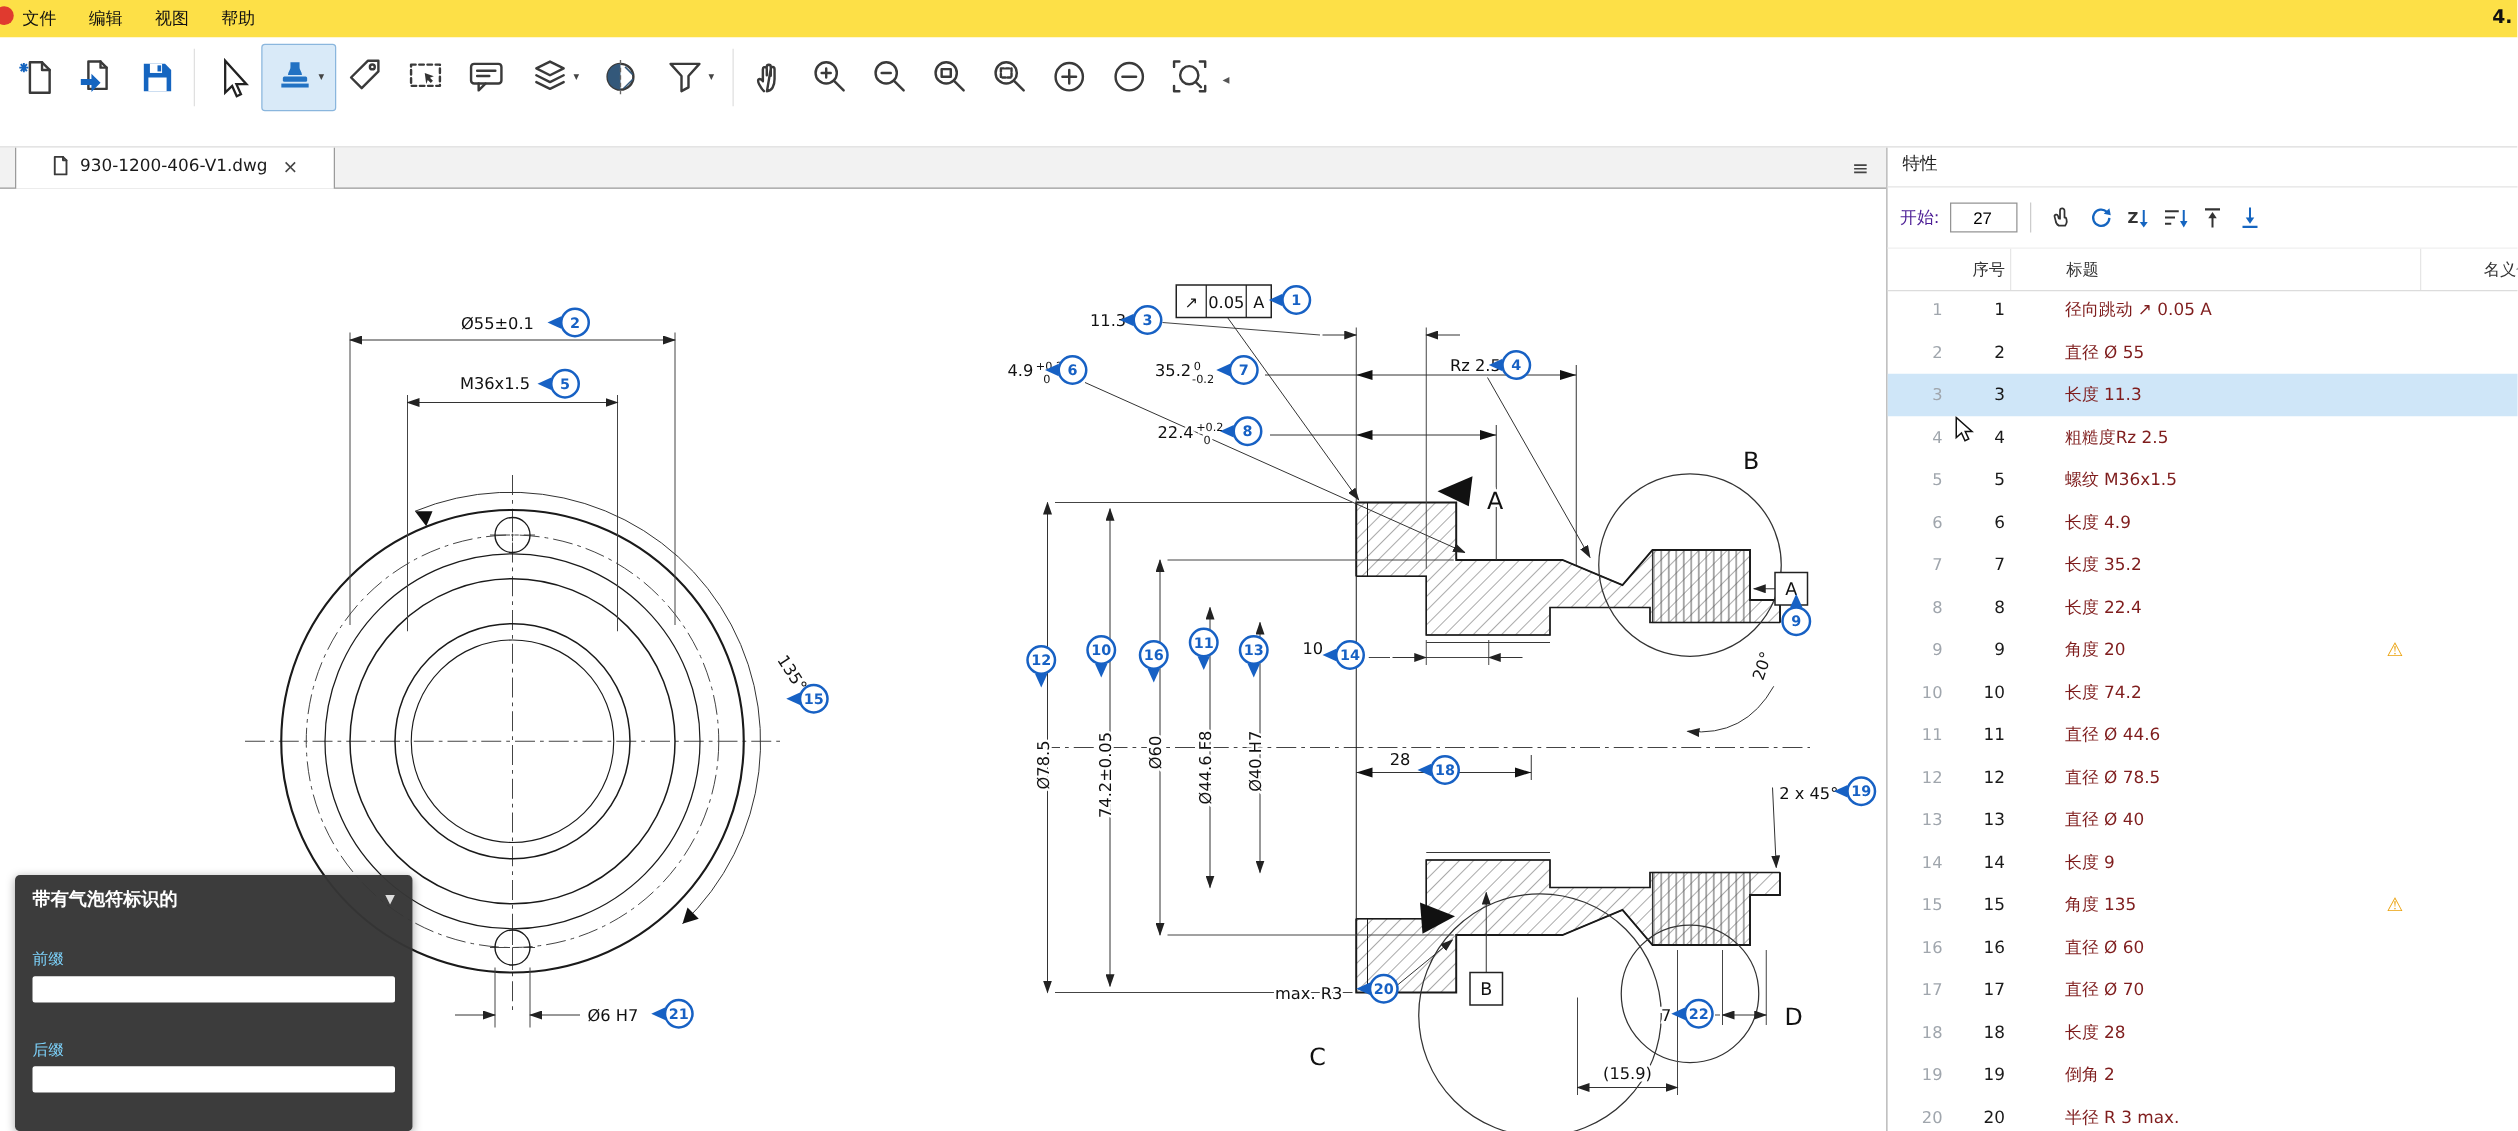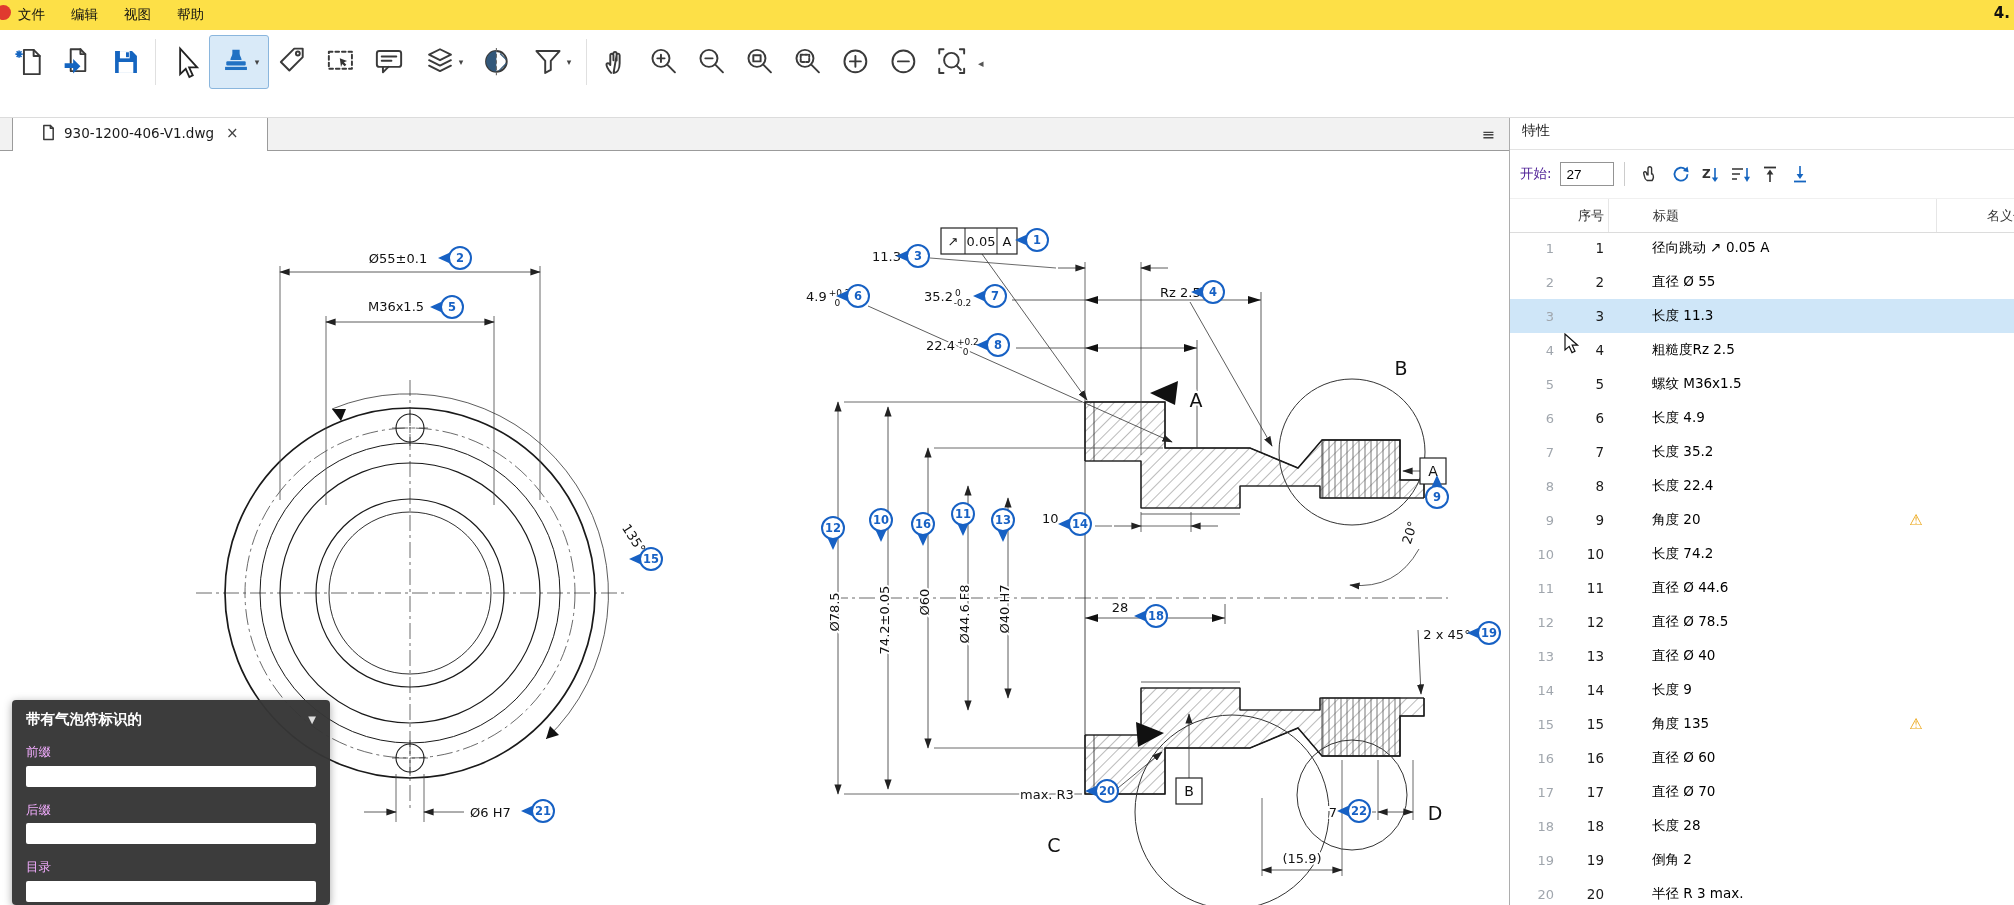--- a/index.html
+++ b/index.html
@@ -28,45 +28,45 @@
        display:flex;align-items:center;padding:0 28px;gap:8px;font-size:13.5px;position:relative;top:1px}
   .tab .close{font-size:15px;color:#444;margin-left:4px}
   .tab-overflow{margin-left:auto;margin-right:14px;font-size:16px;color:#444;line-height:30px}
   .canvas{position:absolute;top:150px;left:0;width:1509px;height:755px;background:#fff;z-index:1}
   .dimtext{paint-order:stroke;stroke:#ffffff;stroke-width:4px;fill:#111}
   
   .bubble-panel{position:absolute;left:12px;top:700px;width:318px;height:205px;background:rgba(54,54,54,.97);
         border-radius:4px;color:#fff;padding:10px 14px;box-sizing:border-box;z-index:6;box-shadow:0 2px 8px rgba(0,0,0,.35)}
   .bp-head{display:flex;align-items:center;font-size:14.5px;font-weight:bold}
   .bp-head .bp-caret{margin-left:auto;font-size:10px;color:#ddd}
-  .bp-label{font-size:12.5px;color:#f0abfc;margin-top:15px;margin-bottom:4px}
+  .bp-label{font-size:12.5px;color:#7dd3fc;margin-top:30px;margin-bottom:4px}
   .bp-input{width:100%;height:21px;border:none;border-radius:2px;background:#fff;box-sizing:border-box;padding:0 6px;font-size:12.5px}
   
   .rpanel{position:absolute;left:1509px;top:112px;width:573px;height:793px;background:#fff;
           border-left:1px solid #adadad;box-sizing:border-box;z-index:2}
   .rhead{height:37px;border-bottom:1px solid #e3e3e3;display:flex;align-items:center;padding:0 12px;font-size:14px;color:#222}
   .rhead .hcaret{margin-left:auto;font-size:10px;color:#555}
   .rhead .pin{margin-left:24px}
   .rcontrols{height:48px;display:flex;align-items:center;padding:0 10px;border-bottom:1px solid #f0f0f0}
   .rcontrols .lbl{font-size:13.5px;color:#4c1d95}
-  .start-input{width:54px;height:24px;border:1px solid #949494;font-size:13.5px;padding:0 6px;margin-left:8px;box-sizing:border-box}
+  .start-input{width:54px;height:24px;border:1px solid #949494;font-size:13.5px;padding:0 18px;margin-left:8px;box-sizing:border-box}
   .csep{width:1px;height:24px;background:#ccc;margin:0 10px}
   .cicon{width:30px;height:28px;display:flex;align-items:center;justify-content:center}
   .sigma{margin-left:auto;font-size:16px;font-weight:bold;color:#222;padding-right:2px}
   .rgridhead{height:33px;display:grid;grid-template-columns:50px 48px 1fr 40px 146px;align-items:center;
              border-bottom:1px solid #dcdcdc;font-size:13px;color:#333}
   .rgridhead .h2{text-align:right;padding-right:4px}
   .rgridhead .h3{padding-left:44px;border-left:1px solid #e6e6e6;height:100%;display:flex;align-items:center}
   .rgridhead .h5{padding-left:50px;border-left:1px solid #e6e6e6;height:100%;display:flex;align-items:center}
   .rrows{position:absolute;top:119px;left:0;right:0;bottom:0;overflow:hidden}
   .rrow{height:34px;display:grid;grid-template-columns:50px 48px 1fr 40px 146px;align-items:center;font-size:13.5px}
   .rrow.sel{background:#cfe6f8}
   .rrow .idx{color:#a0a6ad;text-align:right;padding-right:6px;font-size:13px}
   .rrow .num{text-align:right;padding-right:4px;color:#1a1a1a}
-  .rrow .ttl{padding-left:44px;color:#000000;white-space:nowrap}
+  .rrow .ttl{padding-left:44px;color:#7f1d1d;white-space:nowrap}
   .rrow .wrn{text-align:center}
   .warnic{color:#eba310;font-size:15px}
   .rrow .val{text-align:right;margin-right:-4px;white-space:nowrap}
   .mousecursor{position:absolute;left:1563px;top:333px;z-index:9}
 </style>
 </head>
 <body>
 
 <div class="menubar">
   <span class="reddot"></span>

